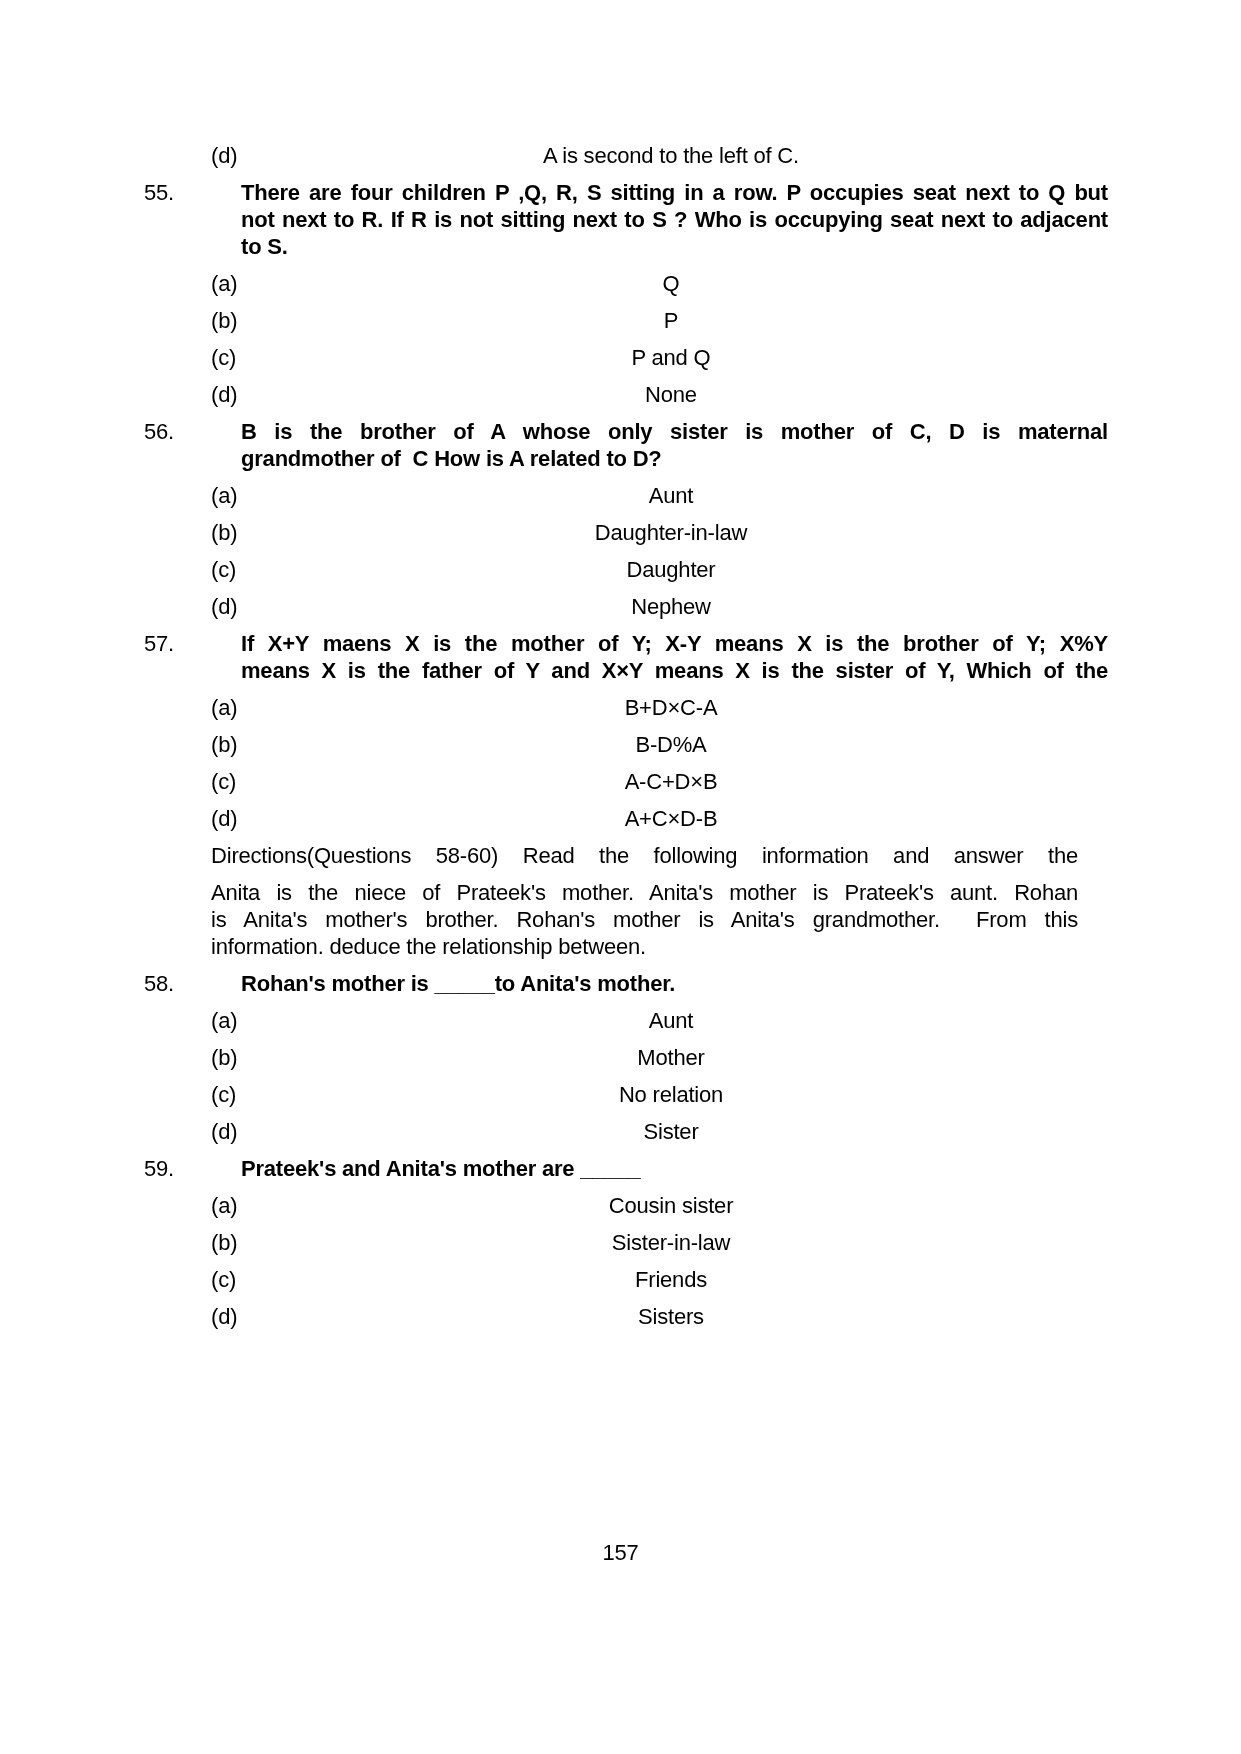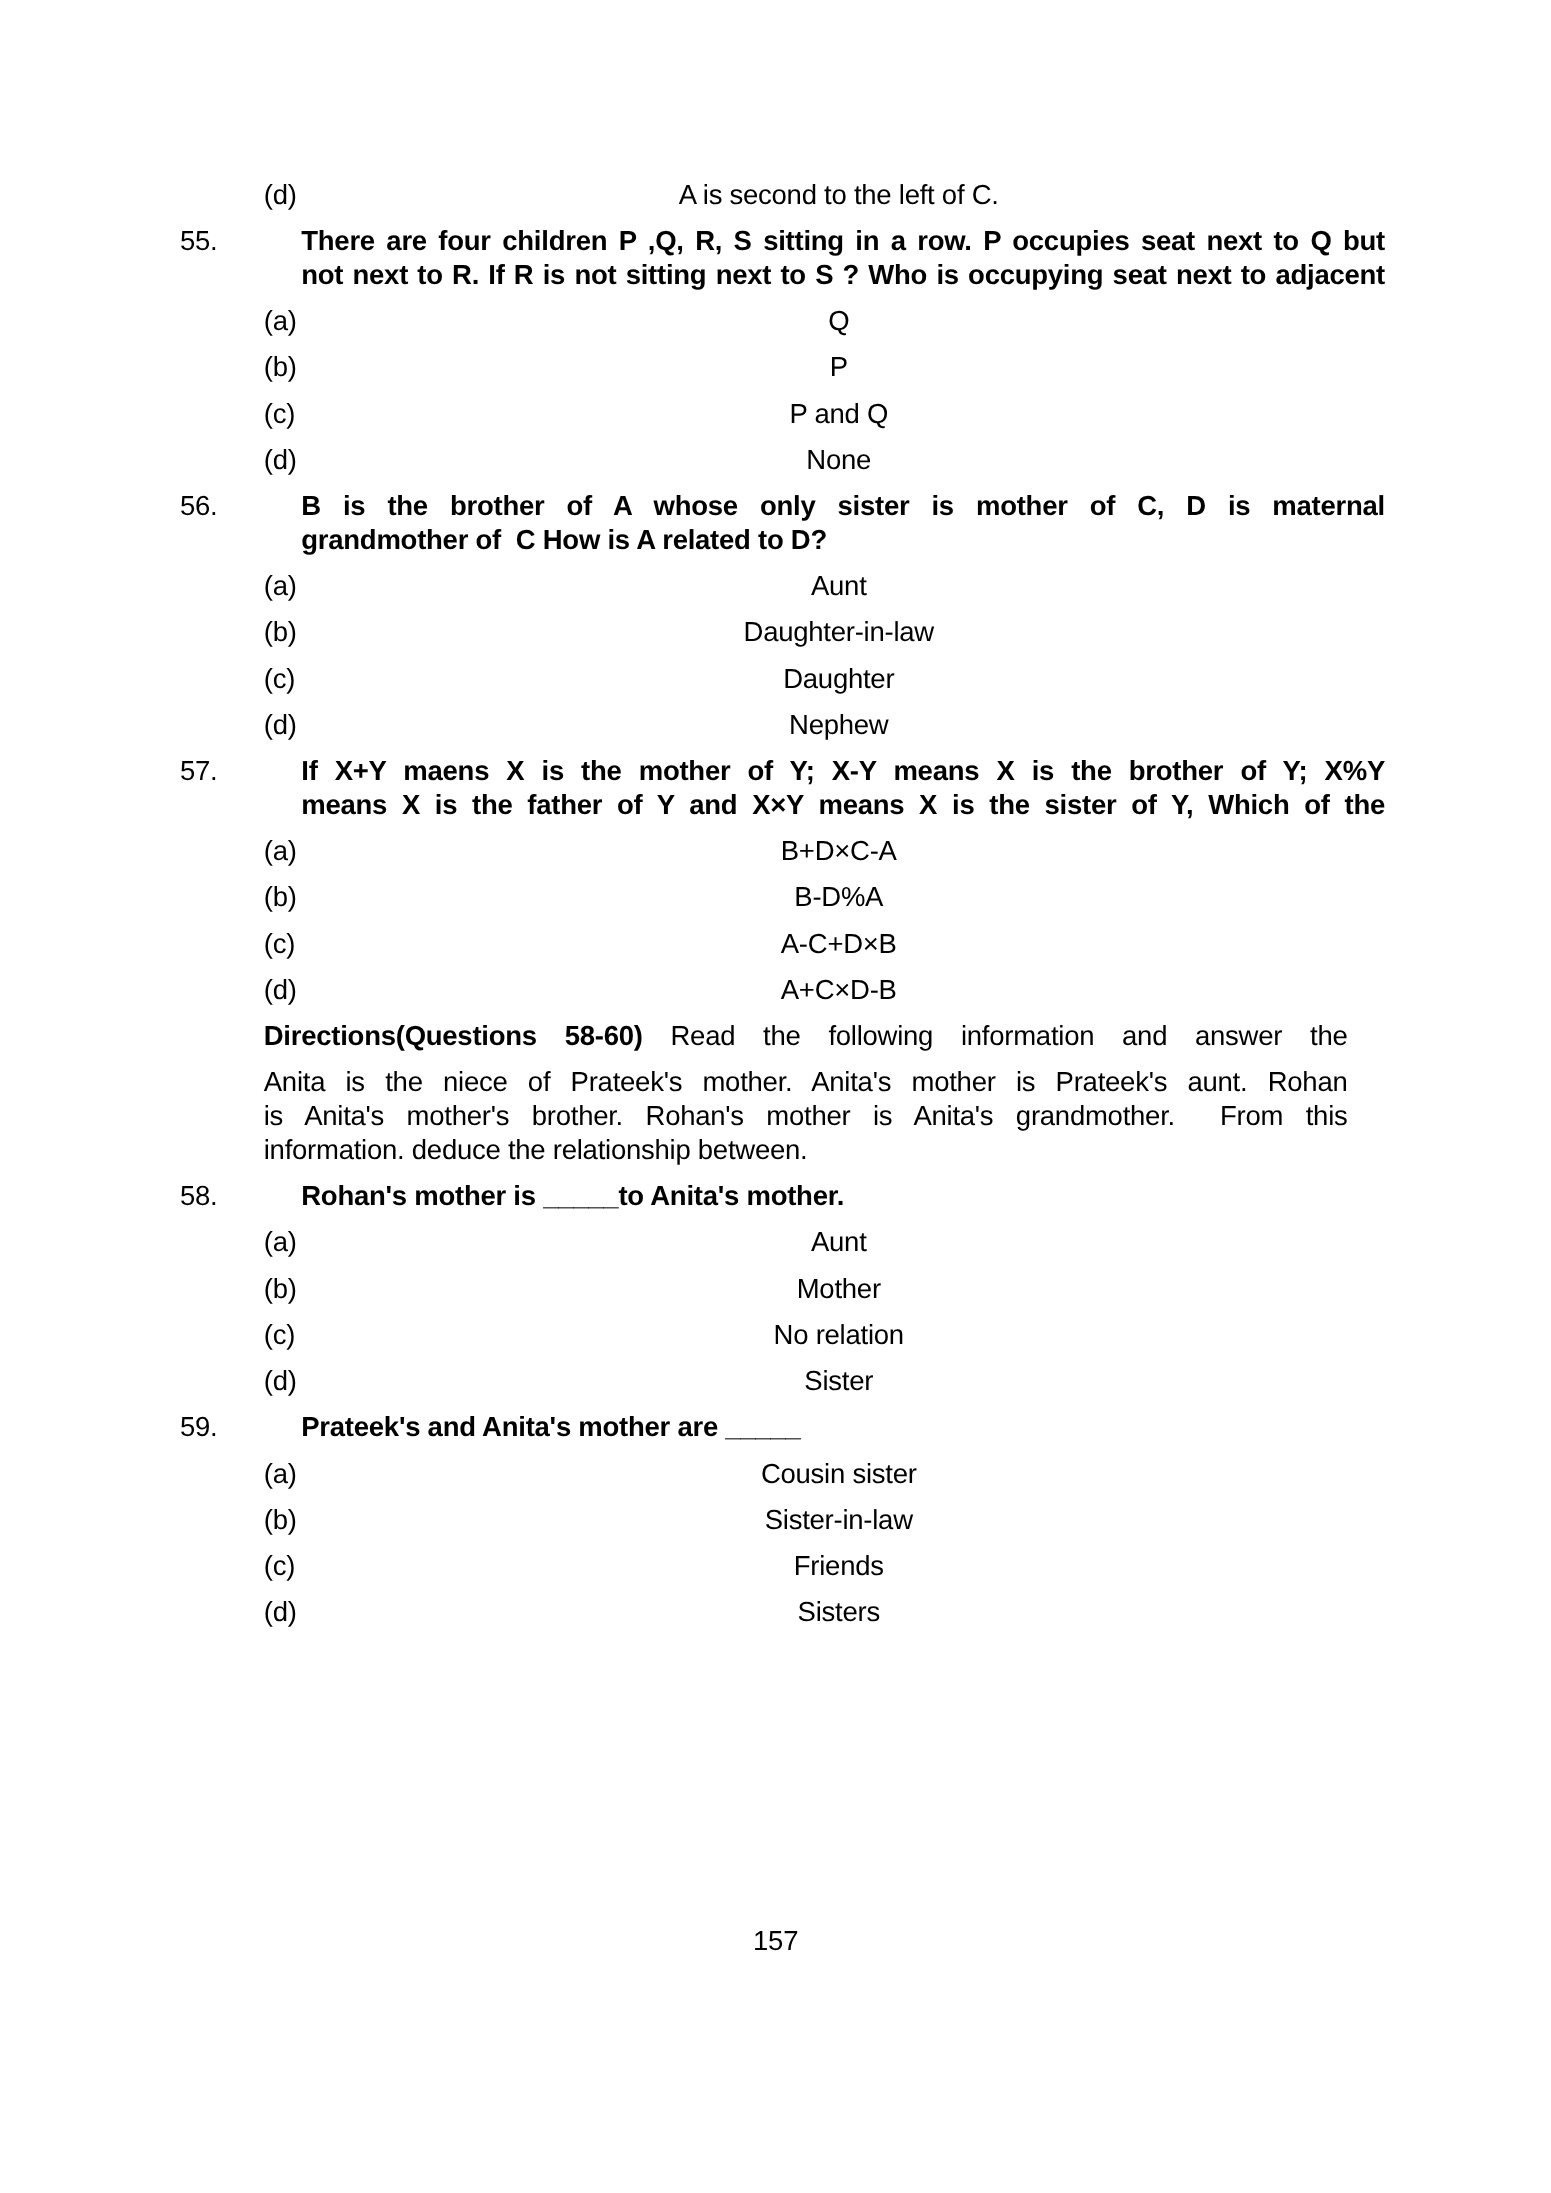--- a/index.html
+++ b/index.html
@@ -13,21 +13,21 @@
     letter-spacing:-0.2px;
     overflow:hidden;
   }
   .content {
     position:absolute;
     left:144px; top:142px;
     width:934px;
   }
   .line { line-height:27px; white-space:normal; }
   .line.j { text-align:justify; text-align-last:justify; }
-  .b { font-weight:bold; }
+  .b { font-weight:normal; }
   .q { display:flex; margin-top:10px;gap:30px; }
   .qnum { width:67px; flex:none; line-height:27px; }
   .qbody { width:867px; flex:none;font-weight:bold; }
   .opt { display:flex; margin-left:67px; margin-top:10px; }
   .opt.first { margin-top:0; }
   .optletter { width:53px; flex:none; line-height:27px; }
   .opttext { flex:1; line-height:27px;text-align:center; }
   .indented { margin-left:67px; width:867px; margin-top:10px; }
   .pagenum {
     position:absolute; top:1539px; left:0; width:100%;
@@ -43,20 +43,21 @@
     <div class="opt first">
       <div class="optletter">(d)</div>
       <div class="opttext">A is second to the left of C.</div>
     </div>
 
     <div class="q">
       <div class="qnum">55.</div>
       <div class="qbody">
         <div class="line j">There are four children P ,Q, R, S sitting in a row. P occupies seat next to Q but</div>
         <div class="line j">not next to R. If R is not sitting next to S ? Who is occupying seat next to adjacent</div>
+        <div class="line">to S.</div>
       </div>
     </div>
     <div class="opt">
       <div class="optletter">(a)</div>
       <div class="opttext">Q</div>
     </div>
     <div class="opt">
       <div class="optletter">(b)</div>
       <div class="opttext">P</div>
     </div>

